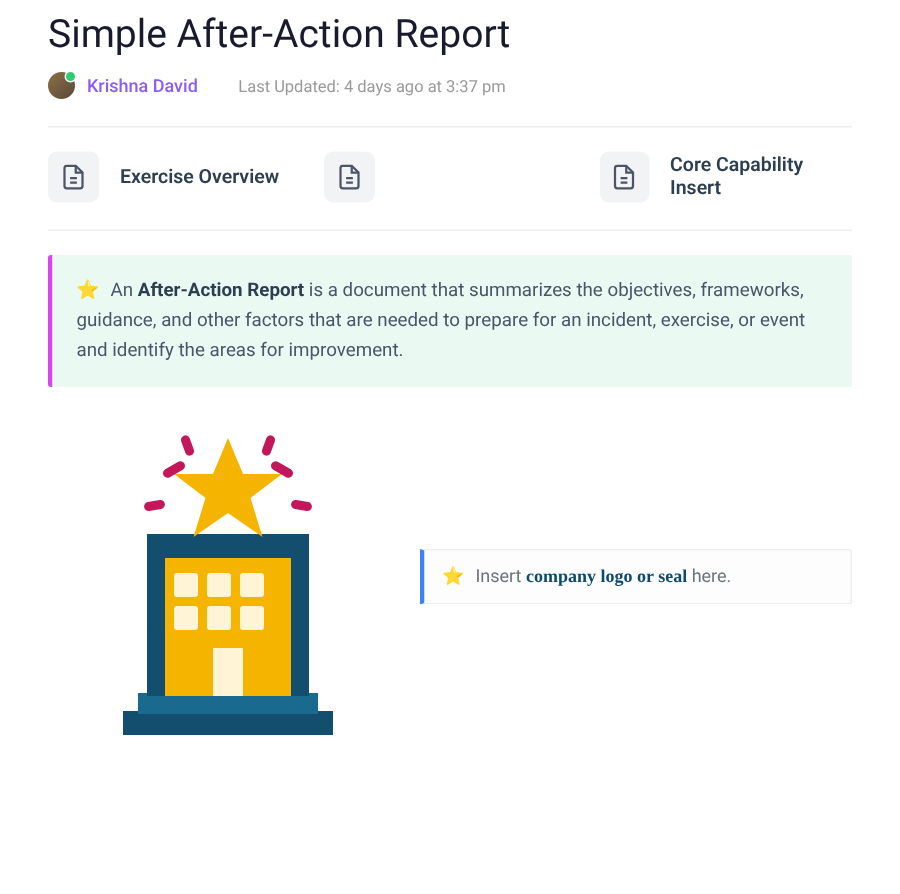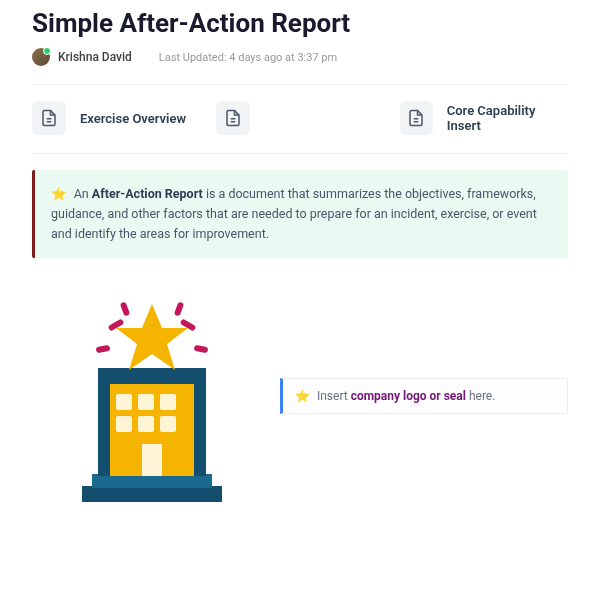--- a/index.html
+++ b/index.html
@@ -7,21 +7,21 @@
       font-family: -apple-system, BlinkMacSystemFont, "Segoe UI", Roboto, sans-serif;
       width: 600px;
       height: 596px;
       background: #fff;
       color: #2c3e50;
       padding: 8px 32px;
       overflow: hidden;
     }
     .title {
       font-size: 26px;
-      font-weight: 700;
+      font-weight: 400;
       color: #1a1a2e;
       margin-bottom: 10px;
     }
     .meta-row {
       display: flex;
       align-items: center;
       gap: 8px;
       margin-bottom: 18px;
     }
     .avatar {
@@ -37,21 +37,21 @@
       top: -1px;
       right: -1px;
       width: 6px;
       height: 6px;
       border-radius: 50%;
       background: #2ecc71;
       border: 1px solid #fff;
     }
     .author {
       font-size: 12px;
-      color: #404040;
+      color: #8b5cf6;
       font-weight: 500;
     }
     .updated {
       font-size: 11px;
       color: #999;
       padding-left: 19px;
     }
     .divider {
       border: none;
       border-top: 1px solid #eee;
@@ -78,24 +78,24 @@
       align-items: center;
       justify-content: center;
     }
     .nav-label {
       font-size: 13px;
       font-weight: 600;
       color: #2c3e50;
     }
     .callout {
       background: #eafaf3;
-      border-left: 3px solid #7f1d1d;
+      border-left: 3px solid #d946ef;
       padding: 14px 16px;
       border-radius: 2px;
-      margin-bottom: 28px;
+      margin-bottom: 16px;
       font-size: 12.5px;
       line-height: 1.6;
       color: #4a5568;
     }
     .callout .bold {
       font-weight: 700;
       color: #2c3e50;
     }
     .star-emoji {
       display: inline-block;
@@ -120,21 +120,22 @@
       padding: 10px 12px;
       font-size: 12px;
       color: #6b7280;
       border-top: 1px solid #eee;
       border-right: 1px solid #eee;
       border-bottom: 1px solid #eee;
       border-radius: 0 2px 2px 0;
     }
     .insert-box .bold {
       font-weight: 700;
-      color: #701a75;
+      color: #0c4a6e;
+      font-family: Liberation Serif, serif;
     }
   </style>
 </head>
 <body>
 
 <h1 class="title">Simple After-Action Report</h1>
 
 <div class="meta-row">
   <div class="avatar"></div>
   <span class="author">Krishna David</span>

